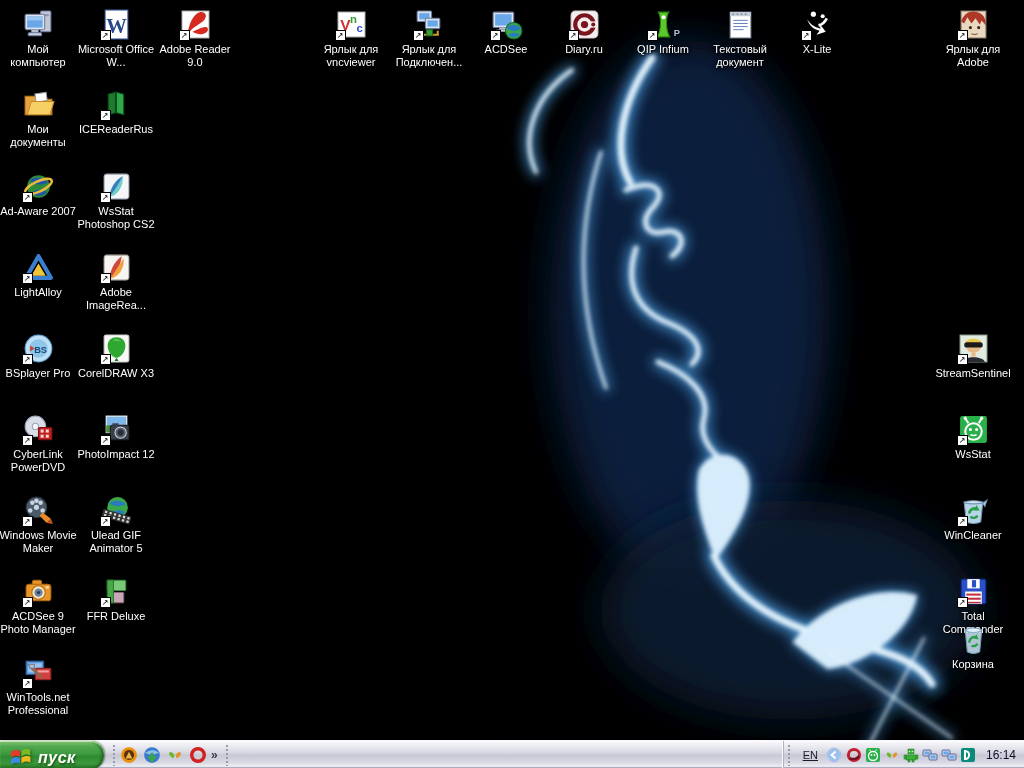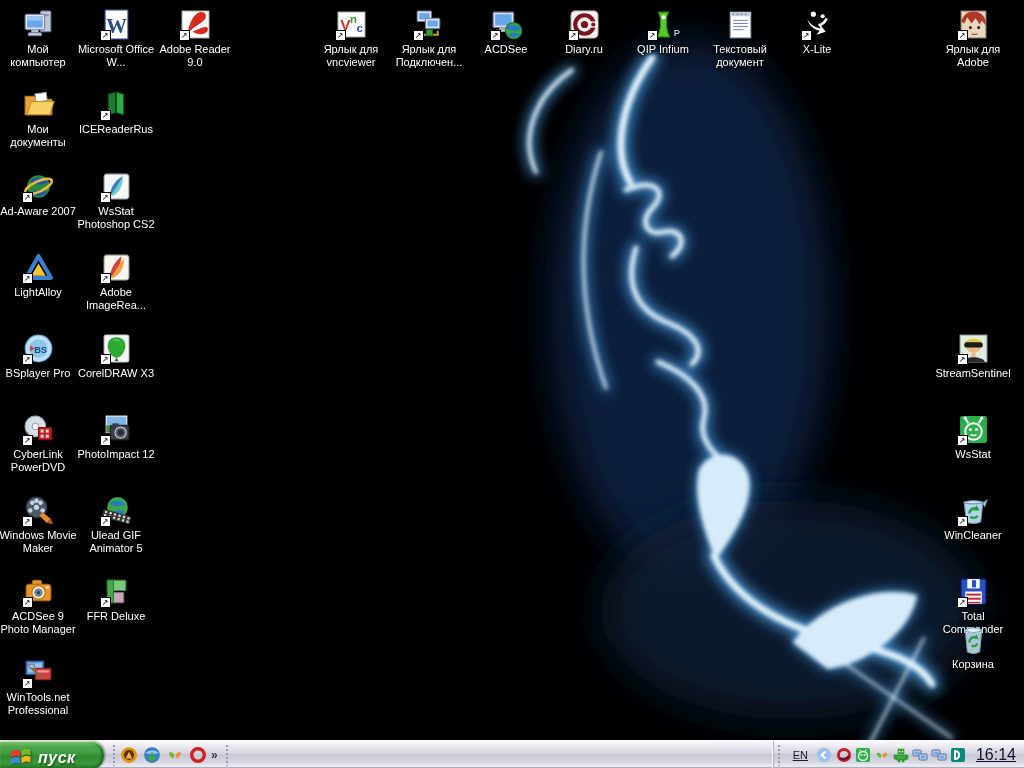--- a/index.html
+++ b/index.html
@@ -46,21 +46,21 @@
     color:#3a3a50; cursor:pointer; padding:0 4px; }
   .spacer { flex:1; }
 
   .tray { display:flex; align-items:center; height:28px; gap:4px; padding-right:8px;
     border-left:1px solid #b0b0c4; box-shadow:-1px 0 0 #fbfbfd; }
   .lang { font-size:11px; color:#1a1a2a; padding:2px 4px; cursor:default;text-decoration:underline; }
   .tray-hide { width:16px; height:16px; border:none; background:transparent; padding:0; cursor:pointer; }
   .tray-hide svg, .tico svg { width:100%; height:100%; display:block; }
   .tray-icons { display:flex; align-items:center; gap:3px; }
   .tico { width:16px; height:16px; cursor:pointer; }
-  .clock { font-size:16px; color:#10102a; padding-left:6px; cursor:default;text-decoration:underline; }
+  .clock { font-size:12px; color:#10102a; padding-left:6px; cursor:default; }
 </style>
 </head>
 <body>
 
 <div class="screen">
   <div class="desktop">
 
     <svg class="wallpaper" width="1024" height="740" viewBox="0 0 1024 740">
       <defs>
         <filter id="b3" x="-60%" y="-60%" width="220%" height="220%">

